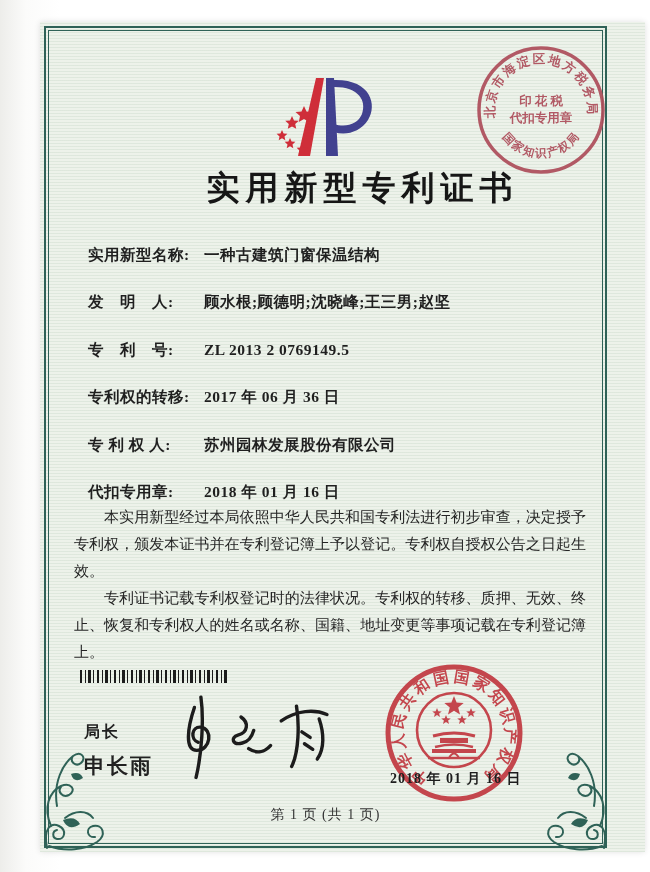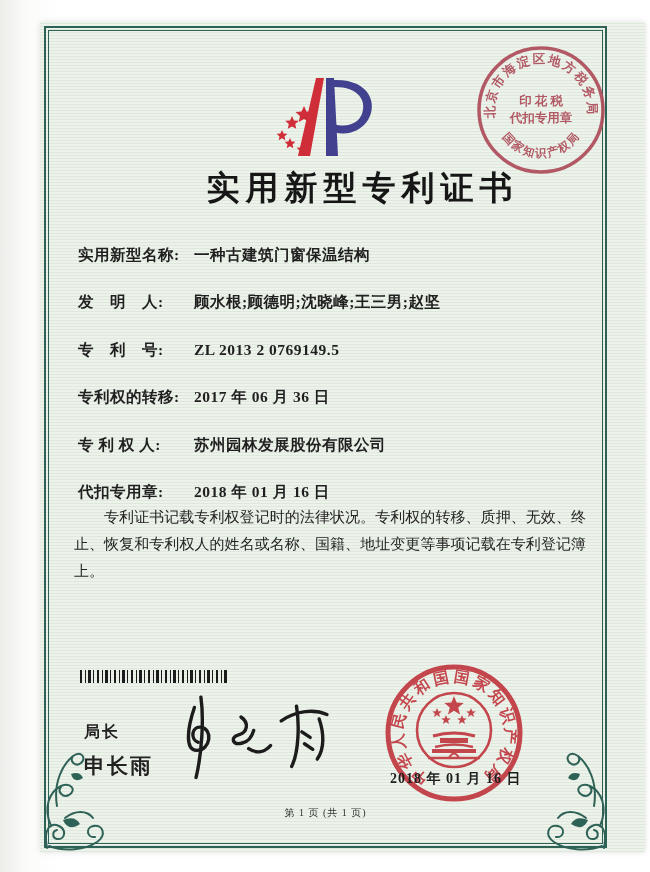--- a/index.html
+++ b/index.html
@@ -17,21 +17,21 @@
   .content { position:absolute; left:8px; top:8px; width:555px; height:814px; overflow:visible; }
 
   .cert-no { position:absolute; left:26px; top:40px; font-size:14.5px; letter-spacing:1.5px;
     color:#2a2a2a; font-weight:600; }
   .logo { position:absolute; left:226px; top:44px; }
   .tax-stamp { position:absolute; left:418px; top:5px; opacity:0.92; }
   .title { position:absolute; left:0; top:136px; width:100%; text-align:center;
     font-size:33px; font-weight:bold; letter-spacing:6px; color:#161616;margin-left:37px; }
 
   .fields { position:absolute; left:26px; top:215px; width:520px; }
-  .frow { position:absolute; left:4px; height:38px; white-space:nowrap;
+  .frow { position:absolute; left:14px; height:38px; white-space:nowrap;
     font-size:15.5px; color:#1f1f1f; font-weight:600; }
   .frow .flabel { display:inline-block; min-width:106px; letter-spacing:0.5px; }
   .frow .fvalue { margin-left:6px; letter-spacing:0.5px; }
   .frow:nth-child(1){ top:0; } .frow:nth-child(2){ top:47px; }
   .frow:nth-child(3){ top:95px; } .frow:nth-child(4){ top:142px; }
   .frow:nth-child(5){ top:190px; } .frow:nth-child(6){ top:237px; }
 
   .body-text { position:absolute; left:26px; top:474px; width:512px;
     font-size:15px; line-height:27px; color:#242424; text-align:justify; }
   .body-text p { text-indent:2em; margin:0; }
@@ -42,21 +42,21 @@
 
   .signer-title { position:absolute; left:36px; top:692px; font-size:16px; font-weight:700; color:#222; letter-spacing:2px; }
   .signer-name  { position:absolute; left:36px; top:722px; font-size:21px; font-weight:600; color:#222; letter-spacing:2px; }
   .signature { position:absolute; left:118px; top:656px; transform:rotate(-3deg); }
 
   .office-seal { position:absolute; left:321px; top:618px; }
   .seal-date { position:absolute; left:342px; top:740px; font-size:14px; font-weight:bold;
     color:#1d1d1d; letter-spacing:1px; white-space:nowrap; }
 
   .footer { position:absolute; left:0; top:776px; width:100%; text-align:center;
-    font-size:10px; color:#333; letter-spacing:1px; }
+    font-size:14px; color:#333; letter-spacing:1px; }
 
   .flourish { position:absolute; bottom:-8px; z-index:3; }
   .flourish.bl { left:-7px; }
   .flourish.br { right:-7px; transform:scaleX(-1); }
 </style>
 </head>
 <body>
 
 <div class="photo">
   <div class="paper">
@@ -119,20 +119,21 @@
           <span class="flabel">专 利 权 人:</span>
           <span class="fvalue">苏州园林发展股份有限公司</span>
         </div>
         <div class="frow">
           <span class="flabel">代扣专用章:</span>
           <span class="fvalue">2018 年 01 月 16 日</span>
         </div>
       </div>
 
       <div class="body-text">
+        <p>本实用新型经过本局依照中华人民共和国专利法进行初步审查，决定授予专利权，颁发本证书并在专利登记簿上予以登记。专利权自授权公告之日起生效。</p>
         <p>专利证书记载专利权登记时的法律状况。专利权的转移、质押、无效、终止、恢复和专利权人的姓名或名称、国籍、地址变更等事项记载在专利登记簿上。</p>
       </div>
 
       <div class="barcode"></div>
 
       <div class="signer-title">局长</div>
       <div class="signer-name">申长雨</div>
 
       <svg class="signature" width="190" height="100" viewBox="0 0 190 100">
         <g fill="none" stroke="#1c1c1c" stroke-width="3.4" stroke-linecap="round" stroke-linejoin="round">

